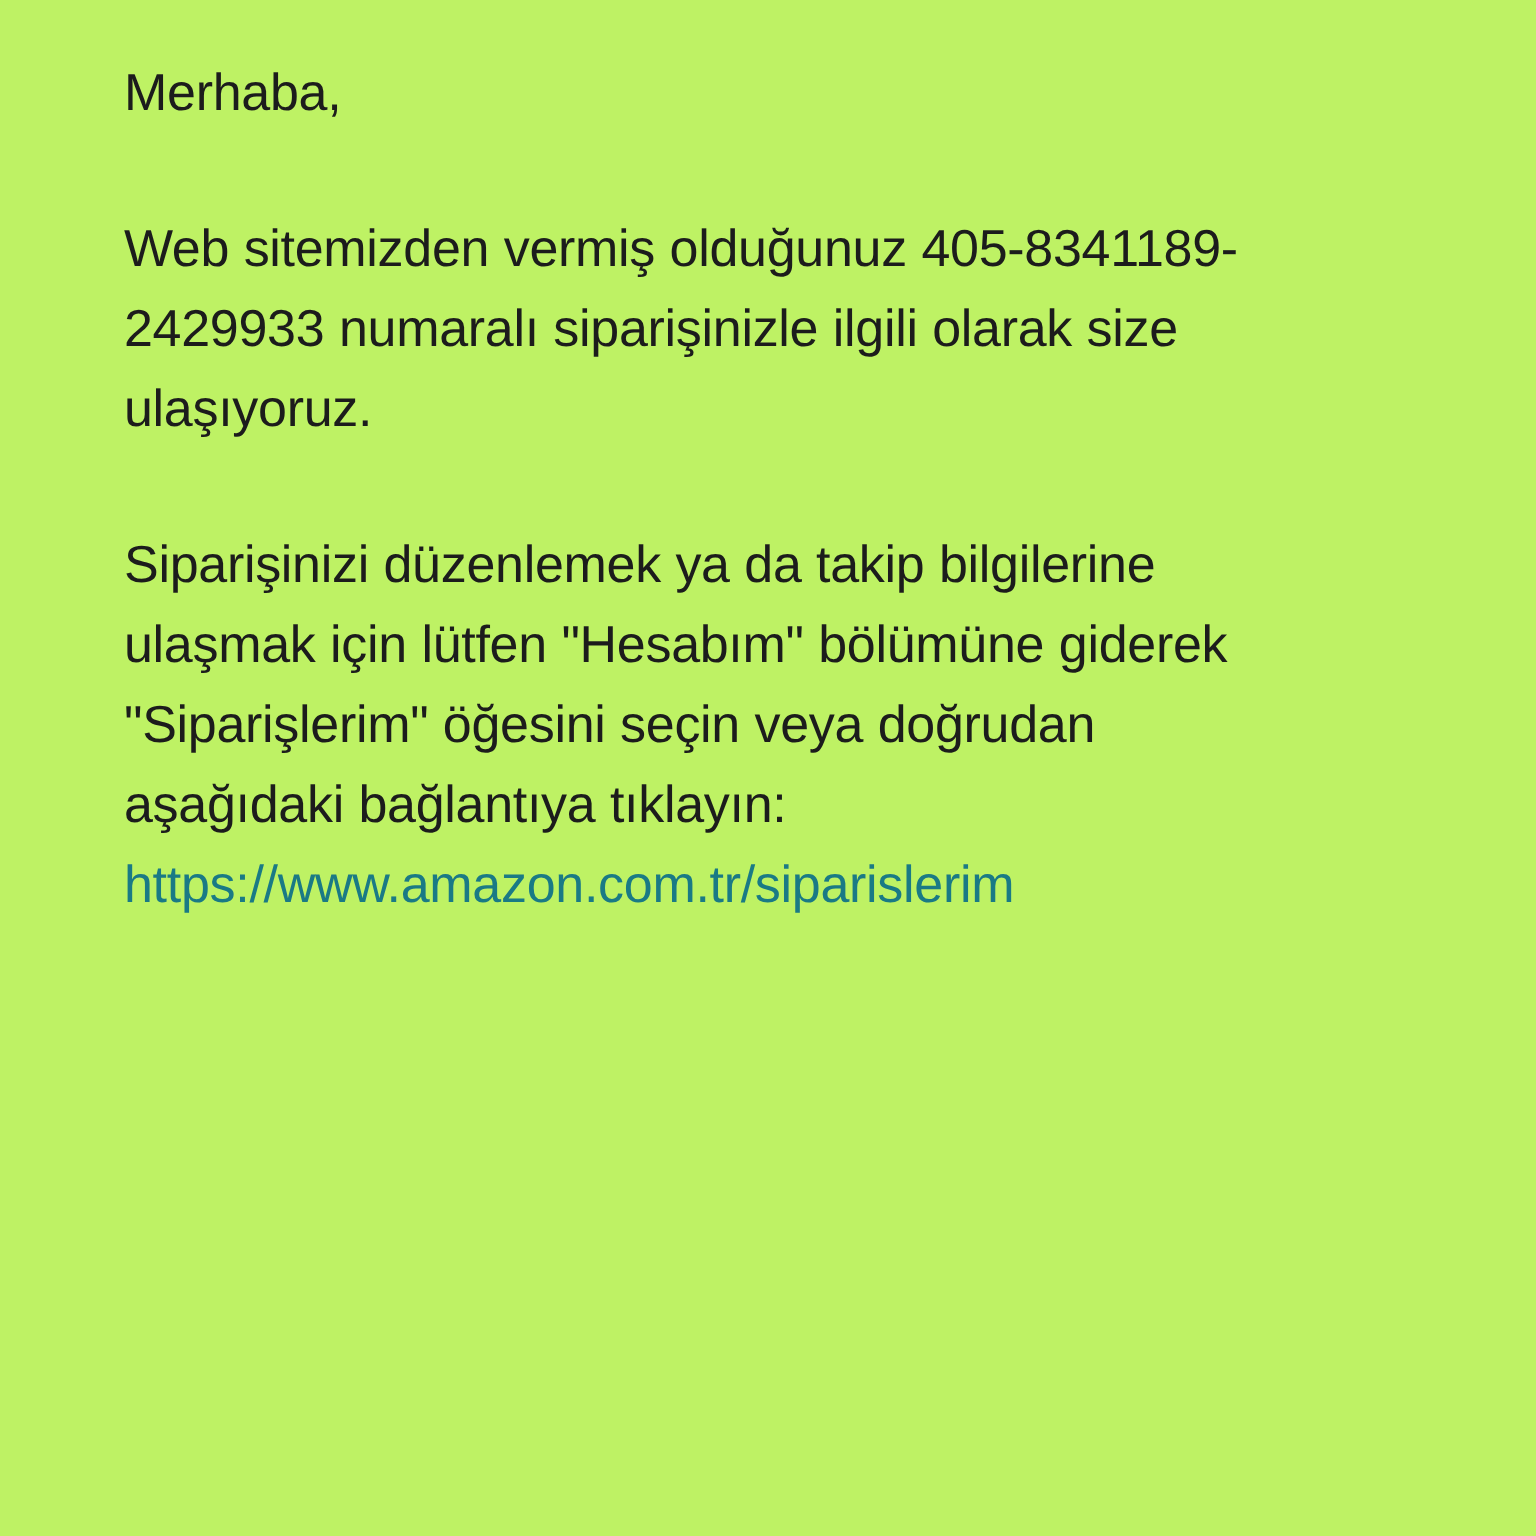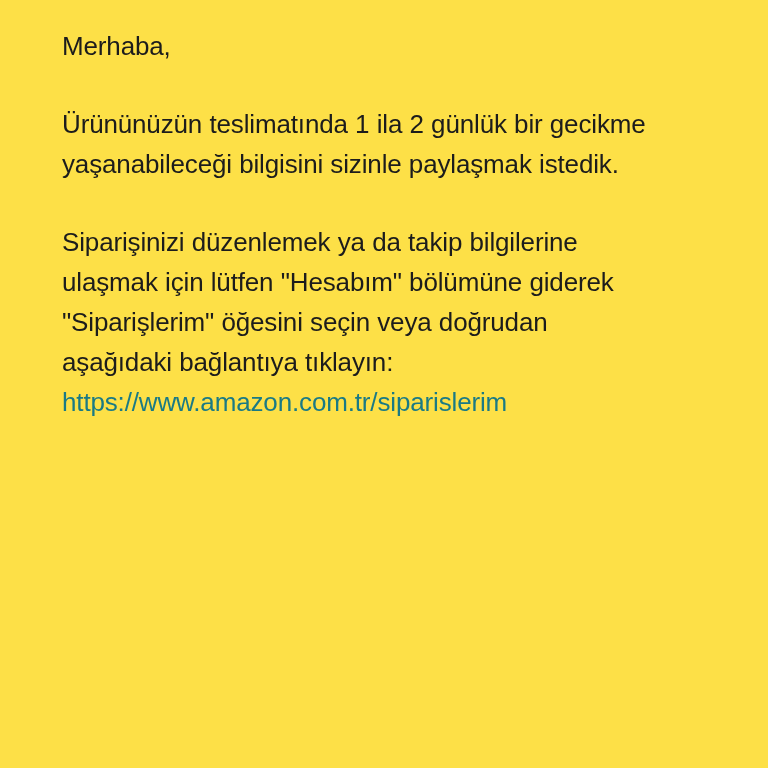--- a/index.html
+++ b/index.html
@@ -15,21 +15,21 @@
     font-family: "Liberation Sans", sans-serif;
     -webkit-font-smoothing: antialiased;
   }
 
   .email-body {
     position: absolute;
     left: 0;
     top: 0;
     width: 768px;
     height: 768px;
-    background: #fde047;
+    background: #bef264;
     box-sizing: border-box;
     padding: 26px 40px 0 62px;
   }
 
   .para {
     margin: 0 0 38px 0;
     font-size: 26px;
     line-height: 40px;
     color: #1c1c1c;
     letter-spacing: -0.15px;
@@ -56,23 +56,24 @@
     cursor: pointer;
   }
 </style>
 </head>
 <body>
 
 <div class="email-body">
 
   <p class="para">Merhaba,</p>
 
+  <p class="para">Web sitemizden vermiş olduğunuz 405-8341189-
+2429933 numaralı siparişinizle ilgili olarak size
+ulaşıyoruz.</p>
 
-  <p class="para">Ürününüzün teslimatında 1 ila 2 günlük bir gecikme
-yaşanabileceği bilgisini sizinle paylaşmak istedik.</p>
 
 
   <p class="para tight">Siparişinizi düzenlemek ya da takip bilgilerine
 ulaşmak için lütfen "Hesabım" bölümüne giderek
 "Siparişlerim" öğesini seçin veya doğrudan
 aşağıdaki bağlantıya tıklayın:</p>
 
   <p class="link-line"><a class="link" href="#">https://www.amazon.com.tr/siparislerim</a></p>
 
 </div>

